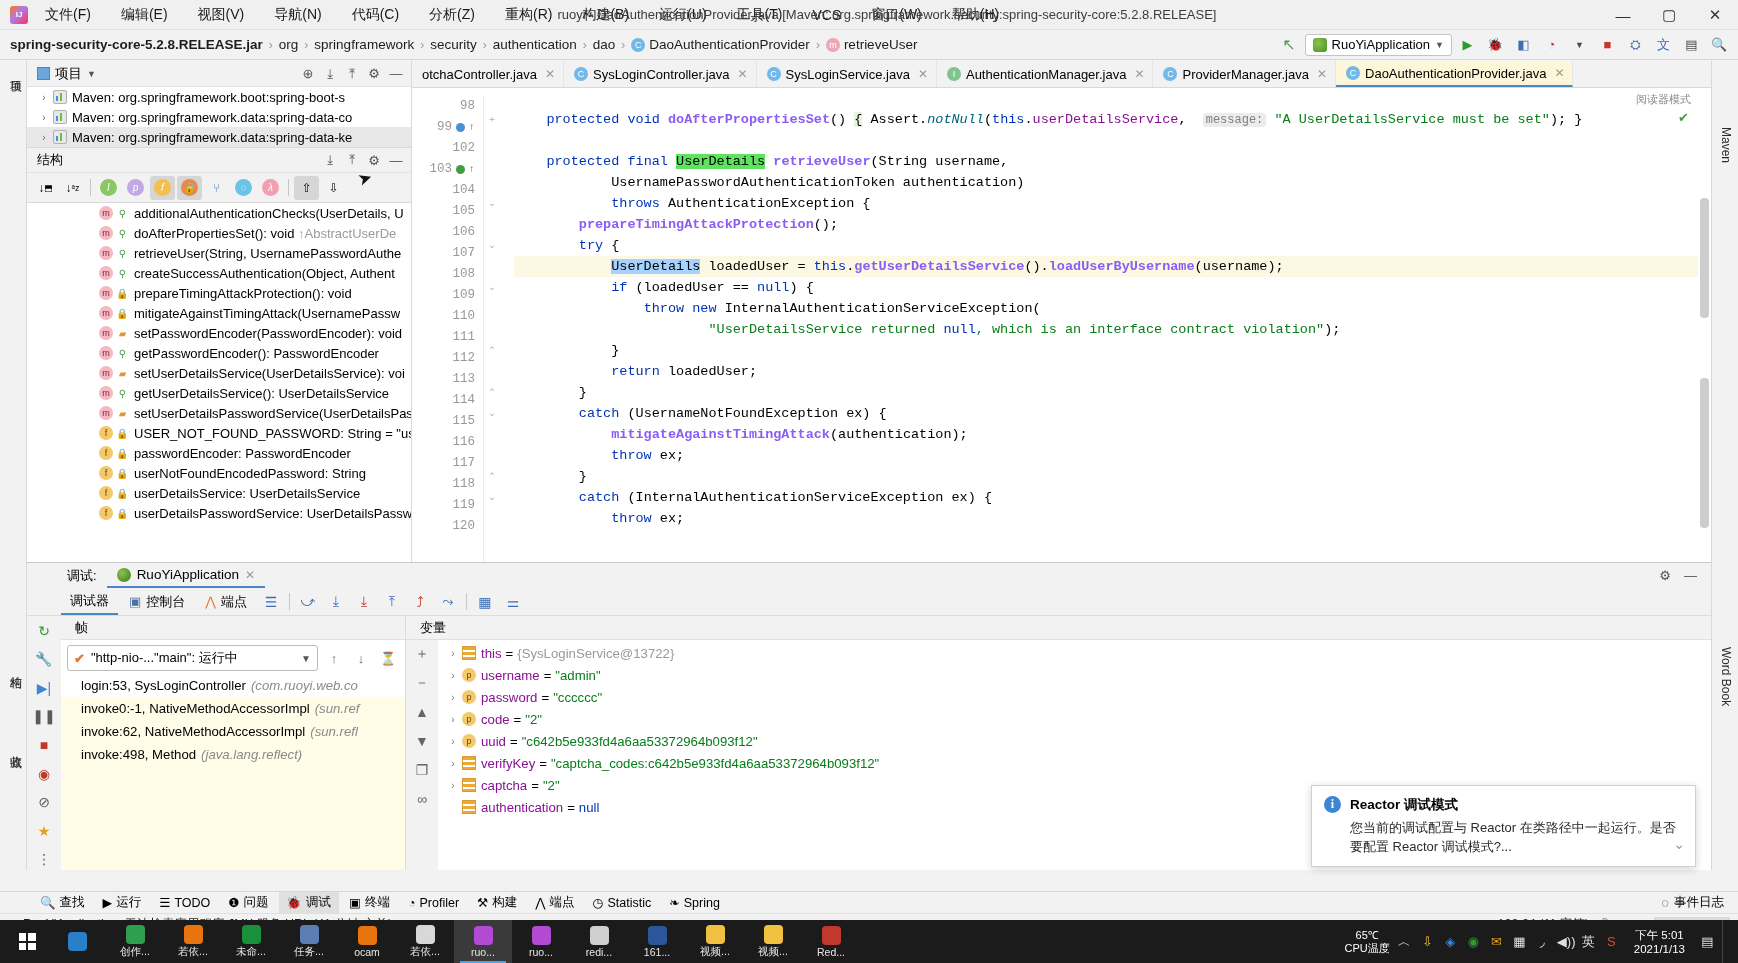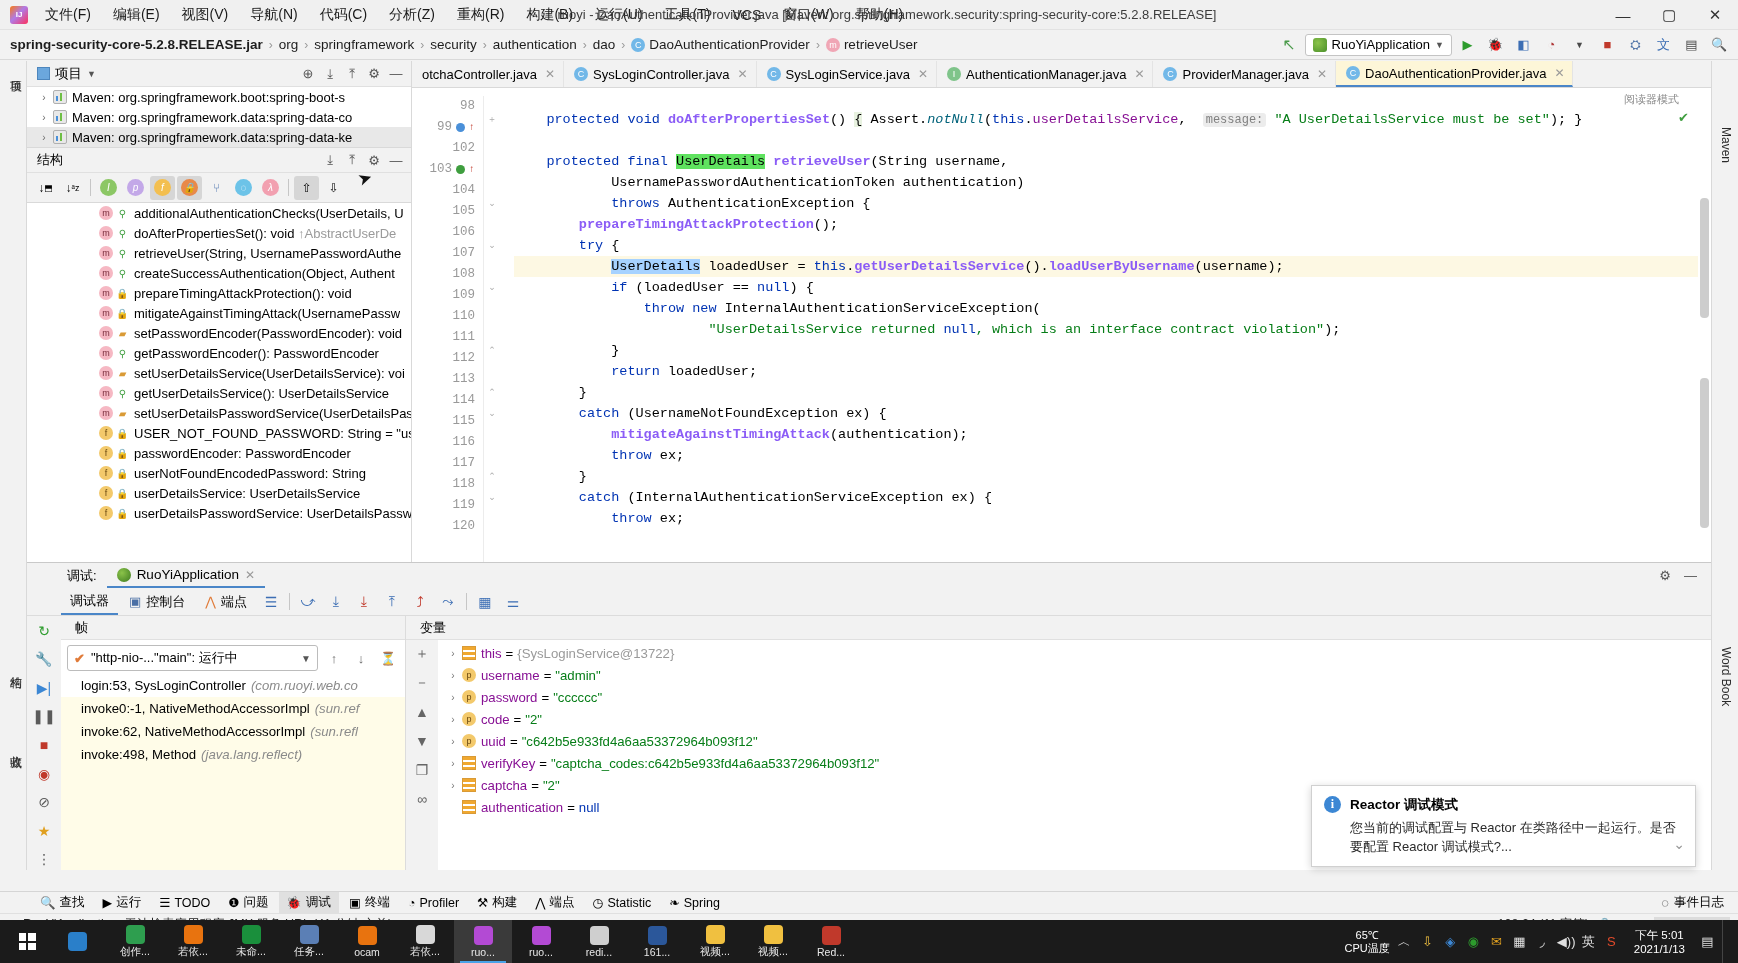--- a/index.html
+++ b/index.html
@@ -8,21 +8,21 @@
   #app { position:relative; width:1738px; height:963px; }
 
   
   .titlebar { height:30px; background:#f0f0f0; display:flex; align-items:center;
               border-bottom:1px solid #e2e2e2; position:relative; }
   .ij-logo { width:18px; height:18px; margin:0 8px 0 10px; border-radius:3px;
              background:linear-gradient(135deg,#f97a12 0%,#b07ae6 45%,#fe315d 100%);
              position:relative; flex:none; }
   .ij-logo:after{ content:"IJ"; position:absolute; inset:0; color:#fff; font-size:8px;
              font-weight:bold; display:flex; align-items:center; justify-content:center; }
-  .menu { display:flex; align-items:center; gap:4px; }
+  .menu { display:flex; align-items:center; gap:12px; }
   .menu-item { padding:4px 9px; font-size:14px; color:#1a1a1a; white-space:nowrap; cursor:default;}
   .win-title { position:absolute; left:50%; transform:translateX(-50%); font-size:13px;
                color:#3c3c3c; white-space:nowrap;padding-left:36px; }
   .wctl { position:absolute; right:0; top:0; height:30px; display:flex; }
   .wbtn { width:46px; height:30px; display:flex; align-items:center; justify-content:center;
           font-size:15px; color:#333; }
 
   
   .navbar { height:30px; background:#f2f2f2; display:flex; align-items:center;
             border-bottom:1px solid #d9d9d9; padding-left:10px; position:relative; }
@@ -131,21 +131,21 @@
   .mth2 { color:#8b5cf6;font-weight:bold; }
   .fld { color:#871094; }
   .ital { font-style:italic; color:#00627a; }
   .hlgreen { background:#5fe25f; }
   .hlblue { background:#a6d2ff; }
   .assertchip { background:#e8f2e0; }
   .paramhint { background:#ececec; color:#808080; font-size:12px; border-radius:3px; padding:0 3px; }
 
   .editscroll { position:absolute; right:0; top:0; bottom:0; width:13px; background:#fff; }
   .thumb { position:absolute; right:2px; width:9px; background:#cdcdcd; border-radius:4px; }
-  .rdmode { position:absolute; right:32px; top:4px; font-size:11px; color:#8a8a8a; }
+  .rdmode { position:absolute; right:20px; top:4px; font-size:11px; color:#8a8a8a; }
   .checkmark { position:absolute; right:22px; top:22px; color:#3f9e3f; font-size:13px; }
 
   .crumb2 { height:22px; background:#f2f2f2; border-top:1px solid #e0e0e0;
             display:flex; align-items:center; padding-left:72px; font-size:12.5px;
             color:#444; flex:none; gap:6px; }
 
   
   .debugpanel { position:absolute; left:27px; right:27px; bottom:93px; height:308px;
                 background:#f2f2f2; border-top:1px solid #c9c9c9; display:flex;
                 flex-direction:column; }

